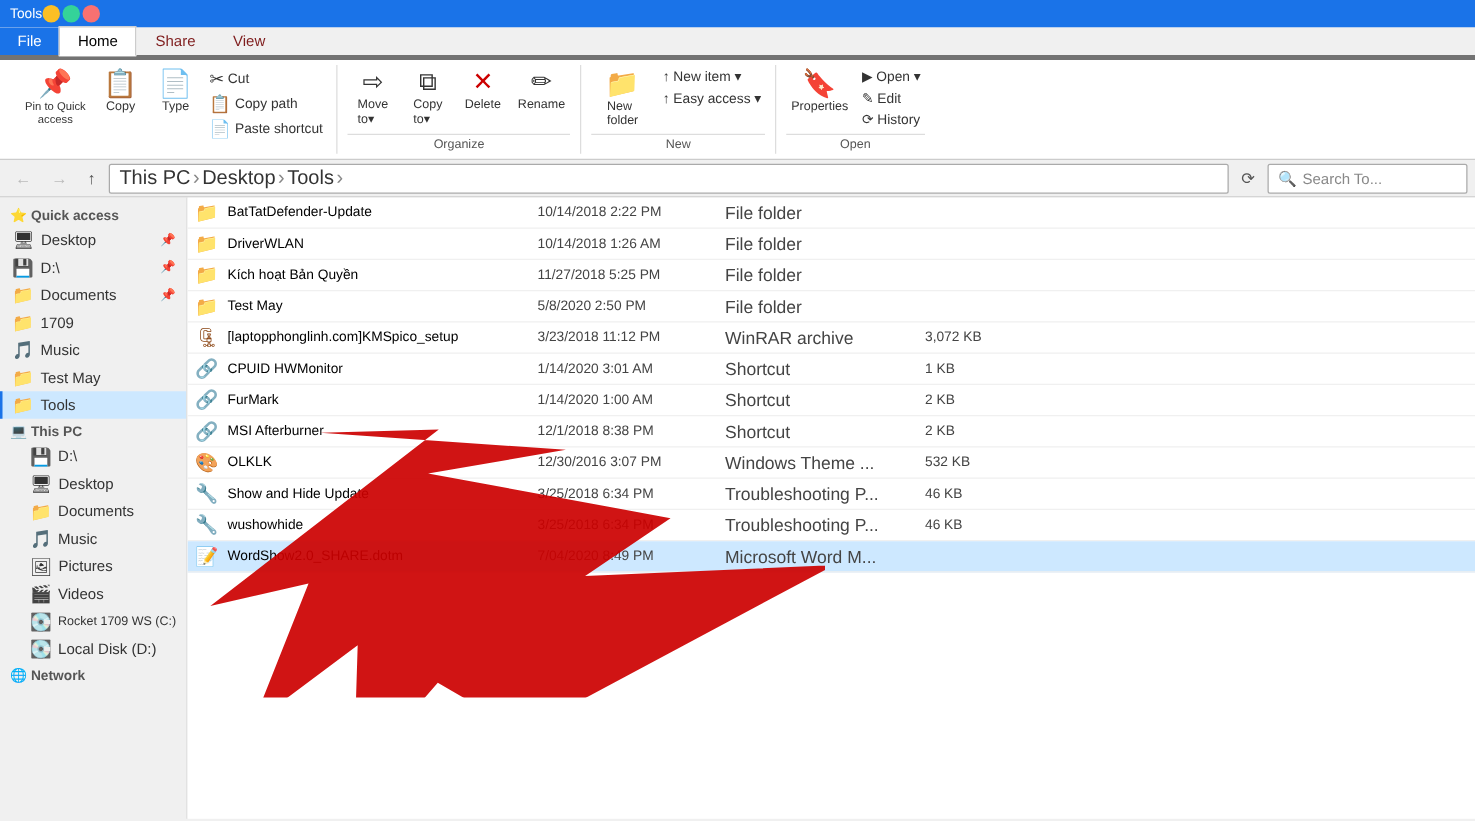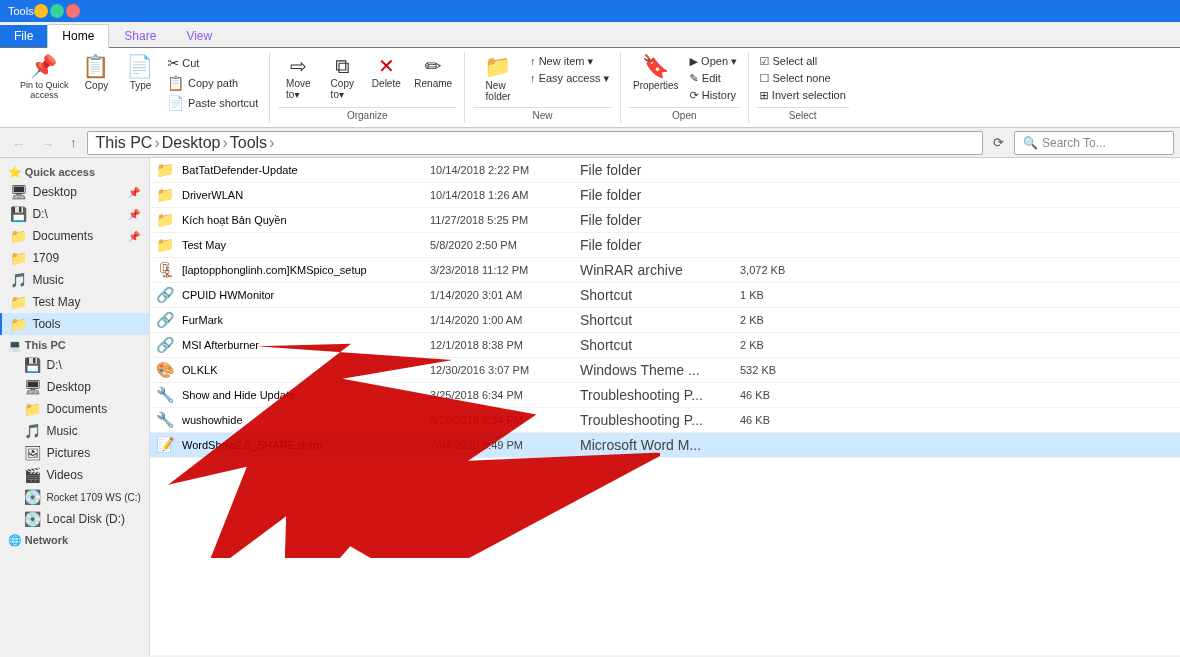--- a/index.html
+++ b/index.html
@@ -20,30 +20,30 @@
     .title-bar-btn.minimize { background: #fbbf24; }
     .title-bar-btn.maximize { background: #34d399; }
     .title-bar-btn.close { background: #f87171; }
 
     
     .ribbon-tabs {
       background: #f0f0f0;
       display: flex;
       align-items: flex-end;
       height: 26px;
-      border-bottom: 1px solid #737373;
+      border-bottom: 4px solid #737373;
     }
     .ribbon-tab {
       padding: 4px 14px;
       font-size: 12px;
       cursor: pointer;
       border: 1px solid transparent;
       margin-bottom: -1px;
       background: transparent;
-      color: #8b5cf6;
+      color: #7f1d1d;
     }
     .ribbon-tab.active {
       background: #fff;
       border: 1px solid #ccc;
       border-bottom-color: #fff;
       color: #000;
     }
     .ribbon-tab.file-tab {
       background: #1a73e8;
       color: white;
@@ -358,36 +358,20 @@
           <span>✎ Edit</span>
         </div>
         <div class="ribbon-btn-small">
           <span>⟳ History</span>
         </div>
       </div>
     </div>
     <div class="ribbon-group-label">Open</div>
   </div>
 
-  <div class="ribbon-group">
-    <div class="ribbon-group-content">
-      <div class="ribbon-sub-group">
-        <div class="ribbon-btn-small">
-          <span>☑ Select all</span>
-        </div>
-        <div class="ribbon-btn-small">
-          <span>☐ Select none</span>
-        </div>
-        <div class="ribbon-btn-small">
-          <span>⊞ Invert selection</span>
-        </div>
-      </div>
-    </div>
-    <div class="ribbon-group-label">Select</div>
-  </div>
 </div>
 
 <div class="address-bar-area">
   <button class="nav-btn disabled">←</button>
   <button class="nav-btn disabled">→</button>
   <button class="nav-btn">↑</button>
   <div class="address-bar">
     <span class="address-crumb">This PC</span>
     <span class="address-sep"> › </span>
     <span class="address-crumb">Desktop</span>

